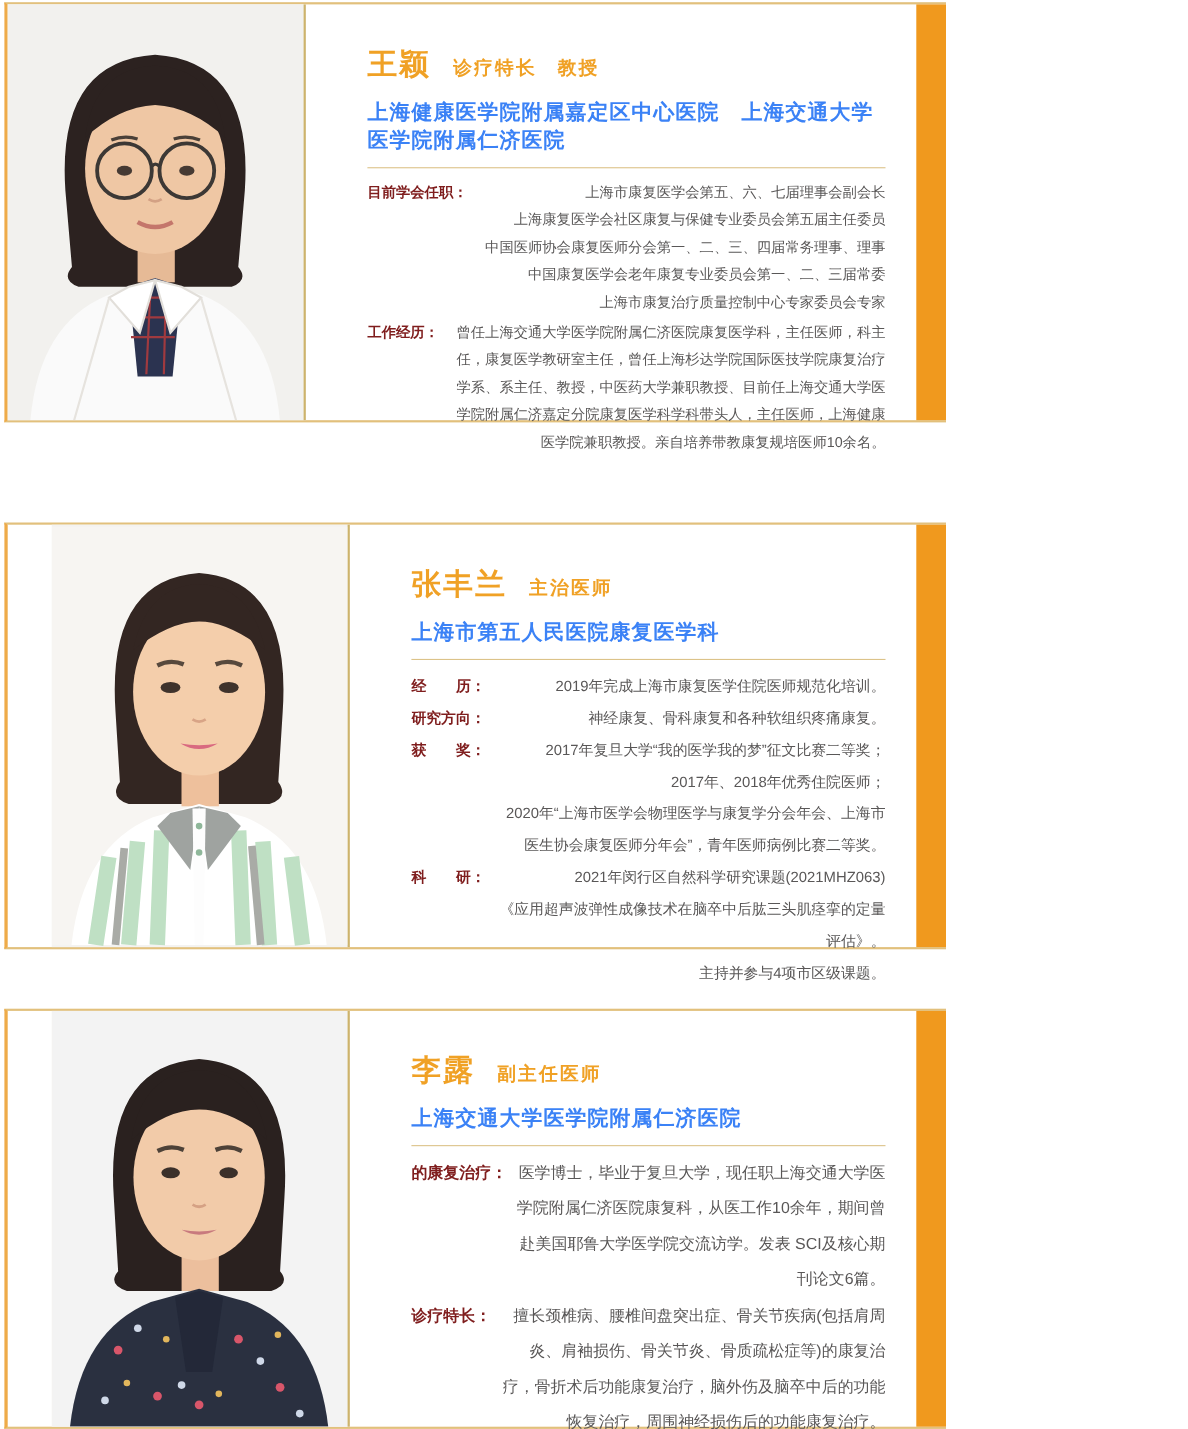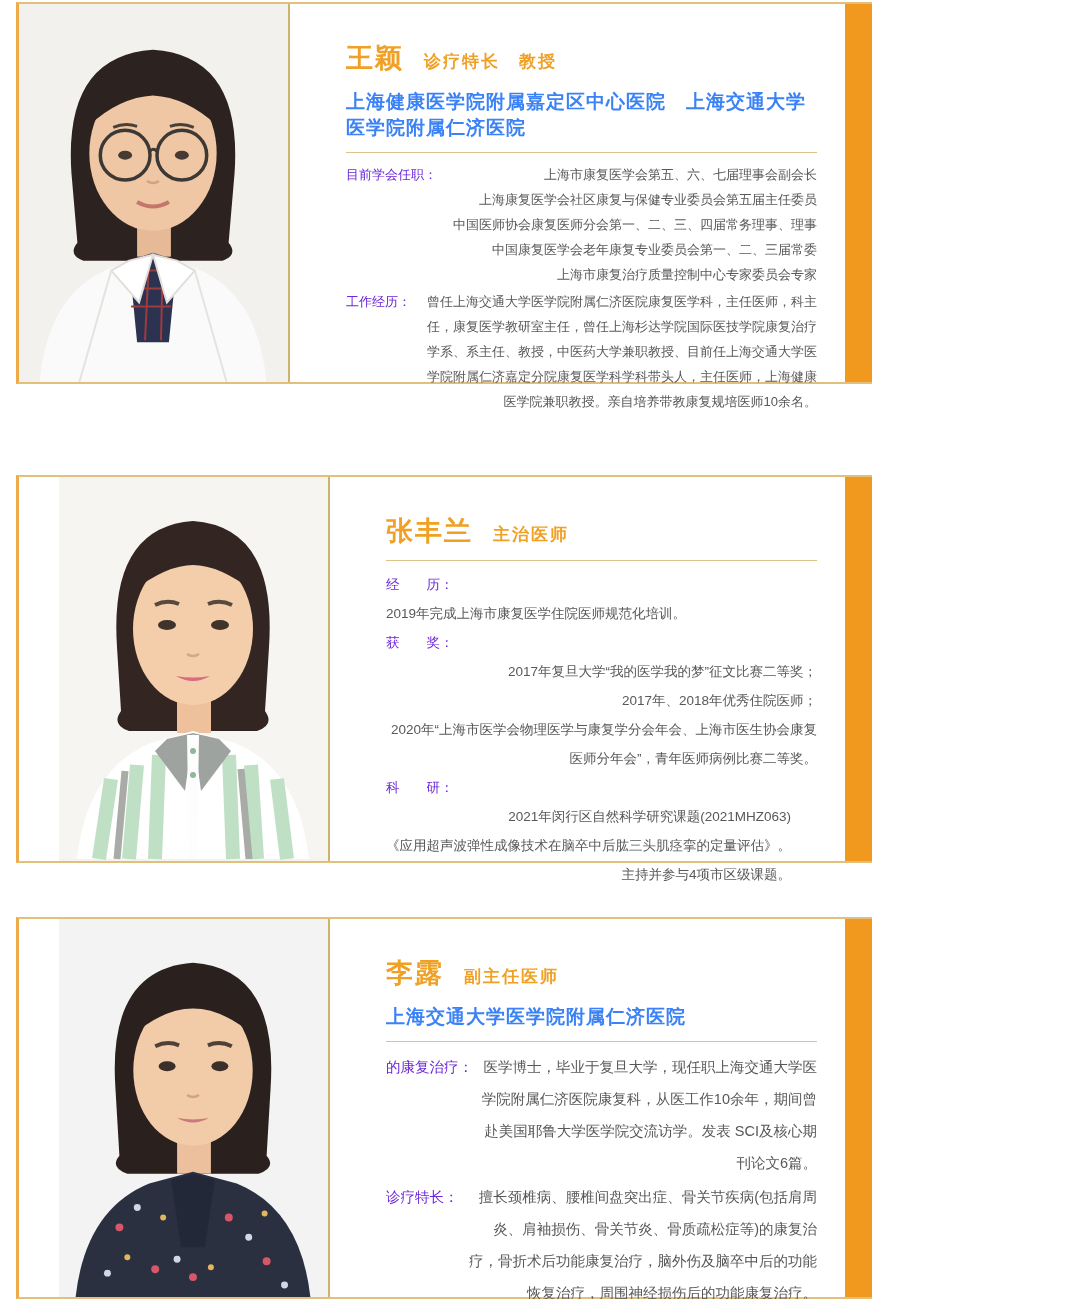--- a/index.html
+++ b/index.html
@@ -2,21 +2,21 @@
 <html><head>
 <meta charset="utf-8">
 <style>
   html,body{margin:0;padding:0;}
   body{
     width:1080px;height:1299px;position:relative;background:#ffffff;
     font-family:"Liberation Sans","DejaVu Sans",sans-serif;
     overflow:hidden;
   }
   .card{
-    position:absolute;left:16px;width:856px;box-sizing:border-box;
+    position:absolute;left:4px;width:856px;box-sizing:border-box;
     display:flex;align-items:stretch;background:#ffffff;
     border-top:2px solid #e2c07c;border-bottom:2px solid #e2c07c;
     border-left:3px solid #eeab49;
   }
   .card-1{top:2px;height:382px;}
   .card-2{top:475px;height:388px;padding-left:40px;}
   .card-3{top:917px;height:382px;padding-left:40px;}
   .photo{
     width:269px;min-width:269px;border-right:2px solid #cdb36c;
     background:#f4f3f1;overflow:hidden;
@@ -28,24 +28,24 @@
   .strip{
     width:27px;min-width:27px;background:#f0991e;
   }
   .name-row{display:flex;align-items:baseline;gap:20px;margin-top:6px;}
   .doc-name{font-size:27px;font-weight:bold;color:#f0a125;letter-spacing:2px;}
   .doc-titles{font-size:17px;font-weight:bold;color:#f0a125;letter-spacing:2px;}
   .hospital{margin-top:13px;font-size:19px;font-weight:bold;color:#3b82f6;letter-spacing:1px;}
   .rule{margin-top:11px;border-bottom:1px solid #dcc389;width:100%;}
   .sections{margin-top:9px;}
   .section{display:flex;align-items:flex-start;font-size:13px;line-height:25px;margin-top:2px;}
-  .card-2 .section{font-size:13.5px;line-height:29px;margin-top:0;flex-direction:column;}
+  .card-2 .section{font-size:13.5px;line-height:29px;margin-top:0;}
   .card-3 .section{font-size:14.5px;line-height:32px;margin-top:2px;}
   .label{
-    color:#6d28d9;font-weight:normal;white-space:pre;flex:none;
+    color:#7f1d1d;font-weight:bold;white-space:pre;flex:none;
     padding-right:8px;
   }
   .sec-body{flex:1;color:#595757;min-width:0;text-align:right;}
   .line{white-space:normal;}
 </style>
 </head>
 <body>
 
 <section class="card card-1">
   <div class="photo">
@@ -123,26 +123,33 @@
       <path d="M128 256 L140 256 L138 380 L130 380 Z" fill="#fdfdfd"></path>
       <circle cx="134" cy="272" r="3" fill="#8fb79a"></circle>
       <circle cx="134" cy="296" r="3" fill="#8fb79a"></circle>
     </svg>
   </div>
   <div class="content">
     <div class="name-row">
       <span class="doc-name">张丰兰</span>
       <span class="doc-titles">主治医师</span>
     </div>
+    <div class="hospital">上海市第五人民医院康复医学科</div>
     <div class="rule"></div>
     <div class="sections">
       <div class="section">
         <span class="label">经　　历：</span>
         <div class="sec-body">
           <div class="line">2019年完成上海市康复医学住院医师规范化培训。</div>
+        </div>
+      </div>
+      <div class="section">
+        <span class="label">研究方向：</span>
+        <div class="sec-body">
+          <div class="line">神经康复、骨科康复和各种软组织疼痛康复。</div>
         </div>
       </div>
       <div class="section">
         <span class="label">获　　奖：</span>
         <div class="sec-body">
           <div class="line">2017年复旦大学“我的医学我的梦”征文比赛二等奖；</div>
           <div class="line">2017年、2018年优秀住院医师；</div>
           <div class="line">2020年“上海市医学会物理医学与康复学分会年会、上海市医生协会康复医师分年会”，青年医师病例比赛二等奖。</div>
         </div>
       </div>

